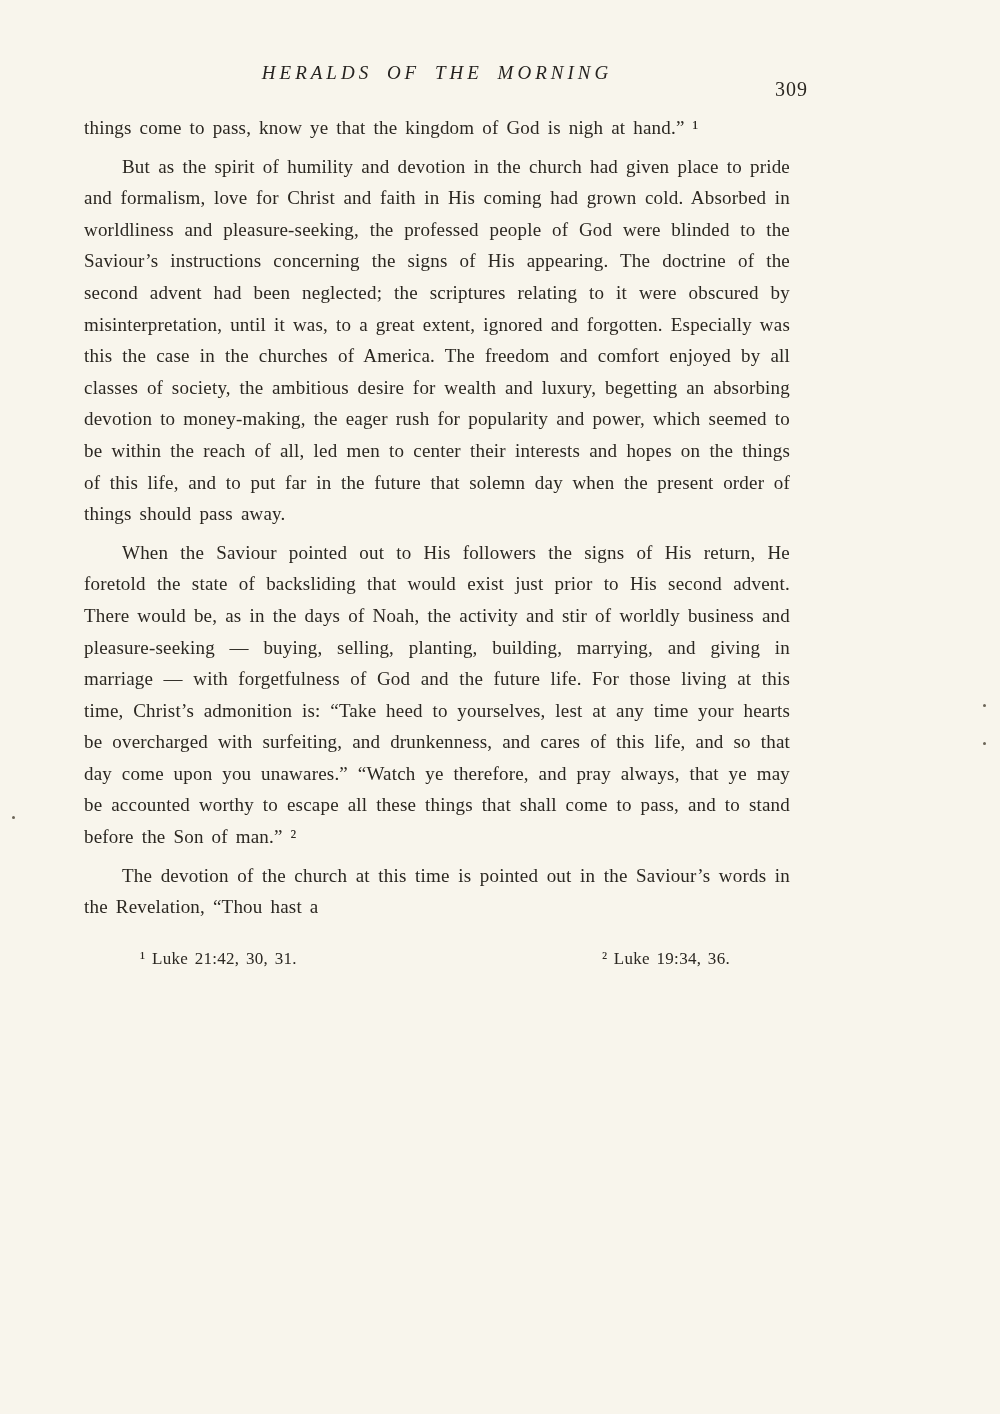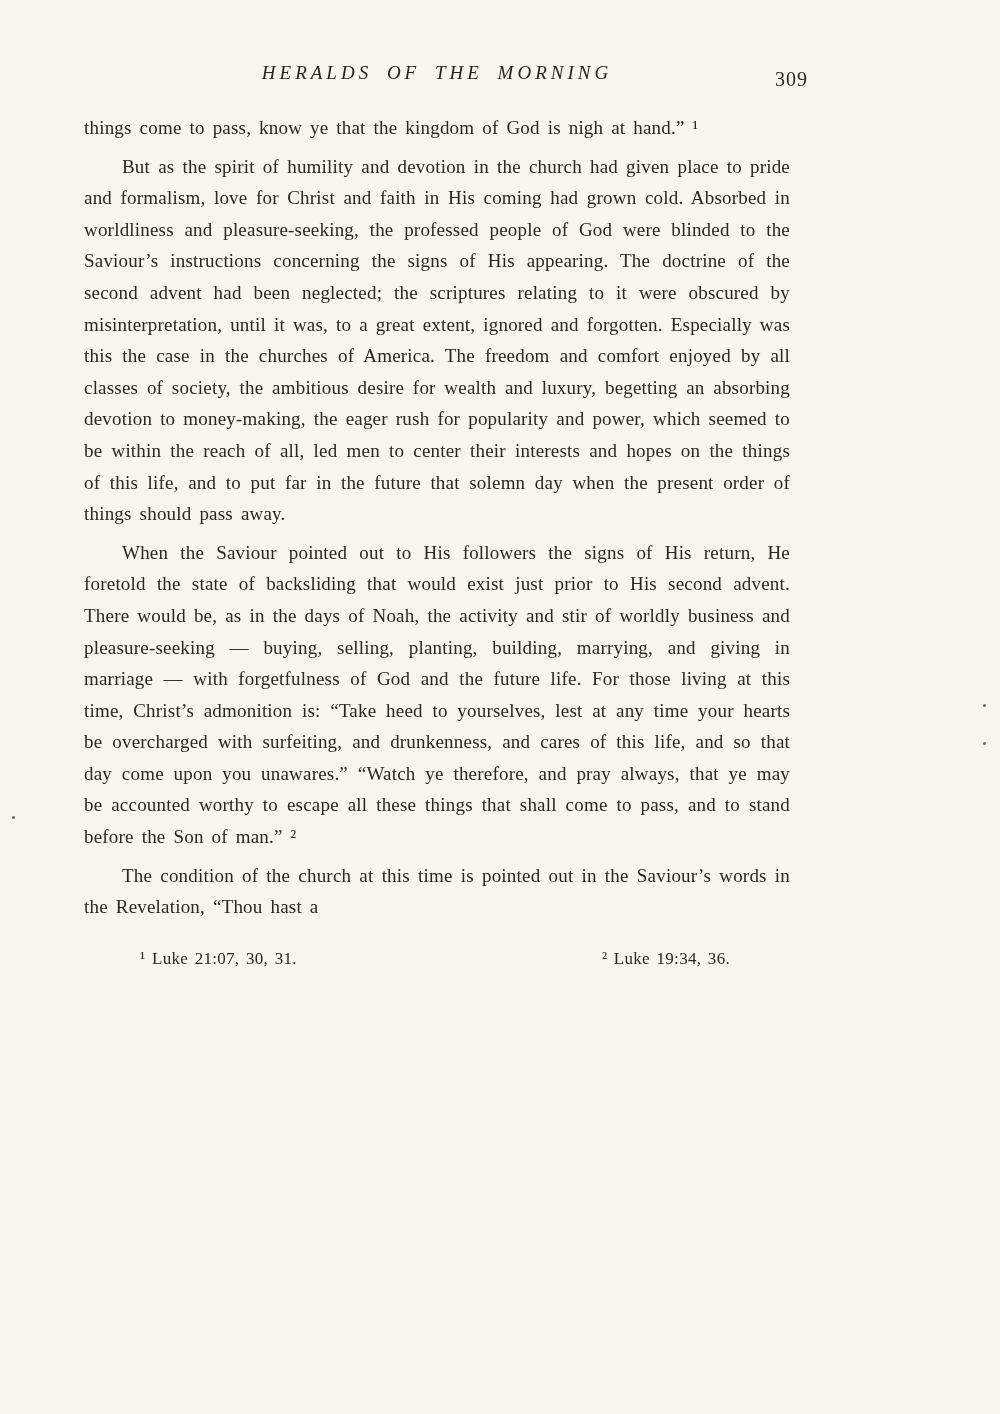--- a/index.html
+++ b/index.html
@@ -31,21 +31,21 @@
     text-align: center;
     font-style: italic;
     font-size: 19px;
     letter-spacing: 4px;
     word-spacing: 6px;
     color: #262320;
   }
   .page-number {
     position: absolute;
     right: -18px;
-    top: 6px;
+    top: 16px;
     font-size: 20px;
     letter-spacing: 1px;
   }
   .body-text {
     margin-top: 14px;
   }
   .para {
     margin: 0 0 7px 0;
     font-size: 19px;
     line-height: 31.6px;
@@ -89,25 +89,25 @@
 
   <div class="header">
     <span class="running-title">HERALDS OF THE MORNING</span>
     <span class="page-number">309</span>
   </div>
 
   <div class="body-text">
     <p class="para no-indent">things come to pass, know ye that the kingdom of God is nigh at hand.” ¹</p>
     <p class="para">But as the spirit of humility and devotion in the church had given place to pride and formalism, love for Christ and faith in His coming had grown cold.  Absorbed in worldliness and pleasure-seeking, the professed people of God were blinded to the Saviour’s instructions concerning the signs of His appearing.  The doctrine of the second advent had been neglected; the scriptures relating to it were obscured by misinterpretation, until it was, to a great extent, ignored and forgotten.  Especially was this the case in the churches of America.  The freedom and comfort enjoyed by all classes of society, the ambitious desire for wealth and luxury, begetting an absorbing devotion to money-making, the eager rush for popularity and power, which seemed to be within the reach of all, led men to center their interests and hopes on the things of this life, and to put far in the future that solemn day when the present order of things should pass away.</p>
     <p class="para">When the Saviour pointed out to His followers the signs of His return, He foretold the state of backsliding that would exist just prior to His second advent.  There would be, as in the days of Noah, the activity and stir of worldly business and pleasure-seeking — buying, selling, planting, building, marrying, and giving in marriage — with forgetfulness of God and the future life.  For those living at this time, Christ’s admonition is: “Take heed to yourselves, lest at any time your hearts be overcharged with surfeiting, and drunkenness, and cares of this life, and so that day come upon you unawares.”  “Watch ye therefore, and pray always, that ye may be accounted worthy to escape all these things that shall come to pass, and to stand before the Son of man.” ²</p>
-    <p class="para">The condition of the church at this time is pointed out in the Saviour’s words in the Revelation, “Thou hast a</p>
+    <p class="para">The devotion of the church at this time is pointed out in the Saviour’s words in the Revelation, “Thou hast a</p>
   </div>
 
   <div class="footnotes">
-    <span class="footnote-left">¹ Luke 21:07, 30, 31.</span>
+    <span class="footnote-left">¹ Luke 21:42, 30, 31.</span>
     <span class="footnote-right">² Luke 19:34, 36.</span>
   </div>
 
   <span class="speck s1"></span>
   <span class="speck s2"></span>
   <span class="speck s3"></span>
 
 </div>
 
 </body></html>

